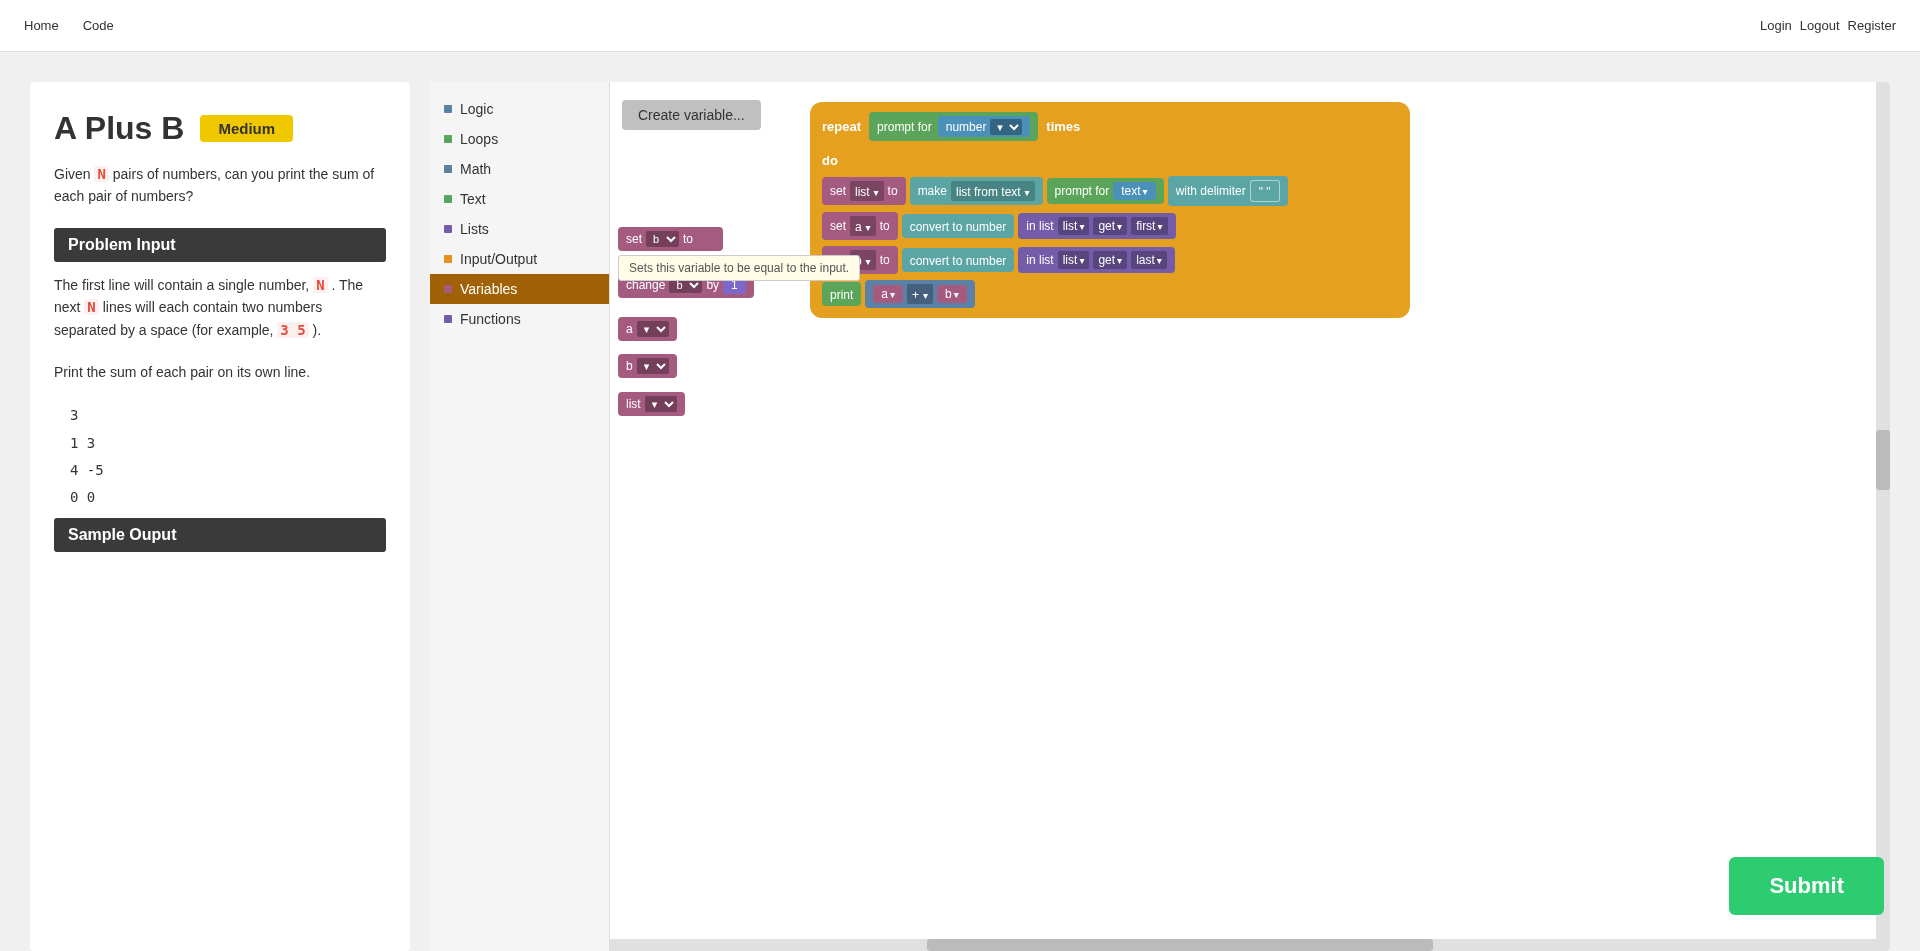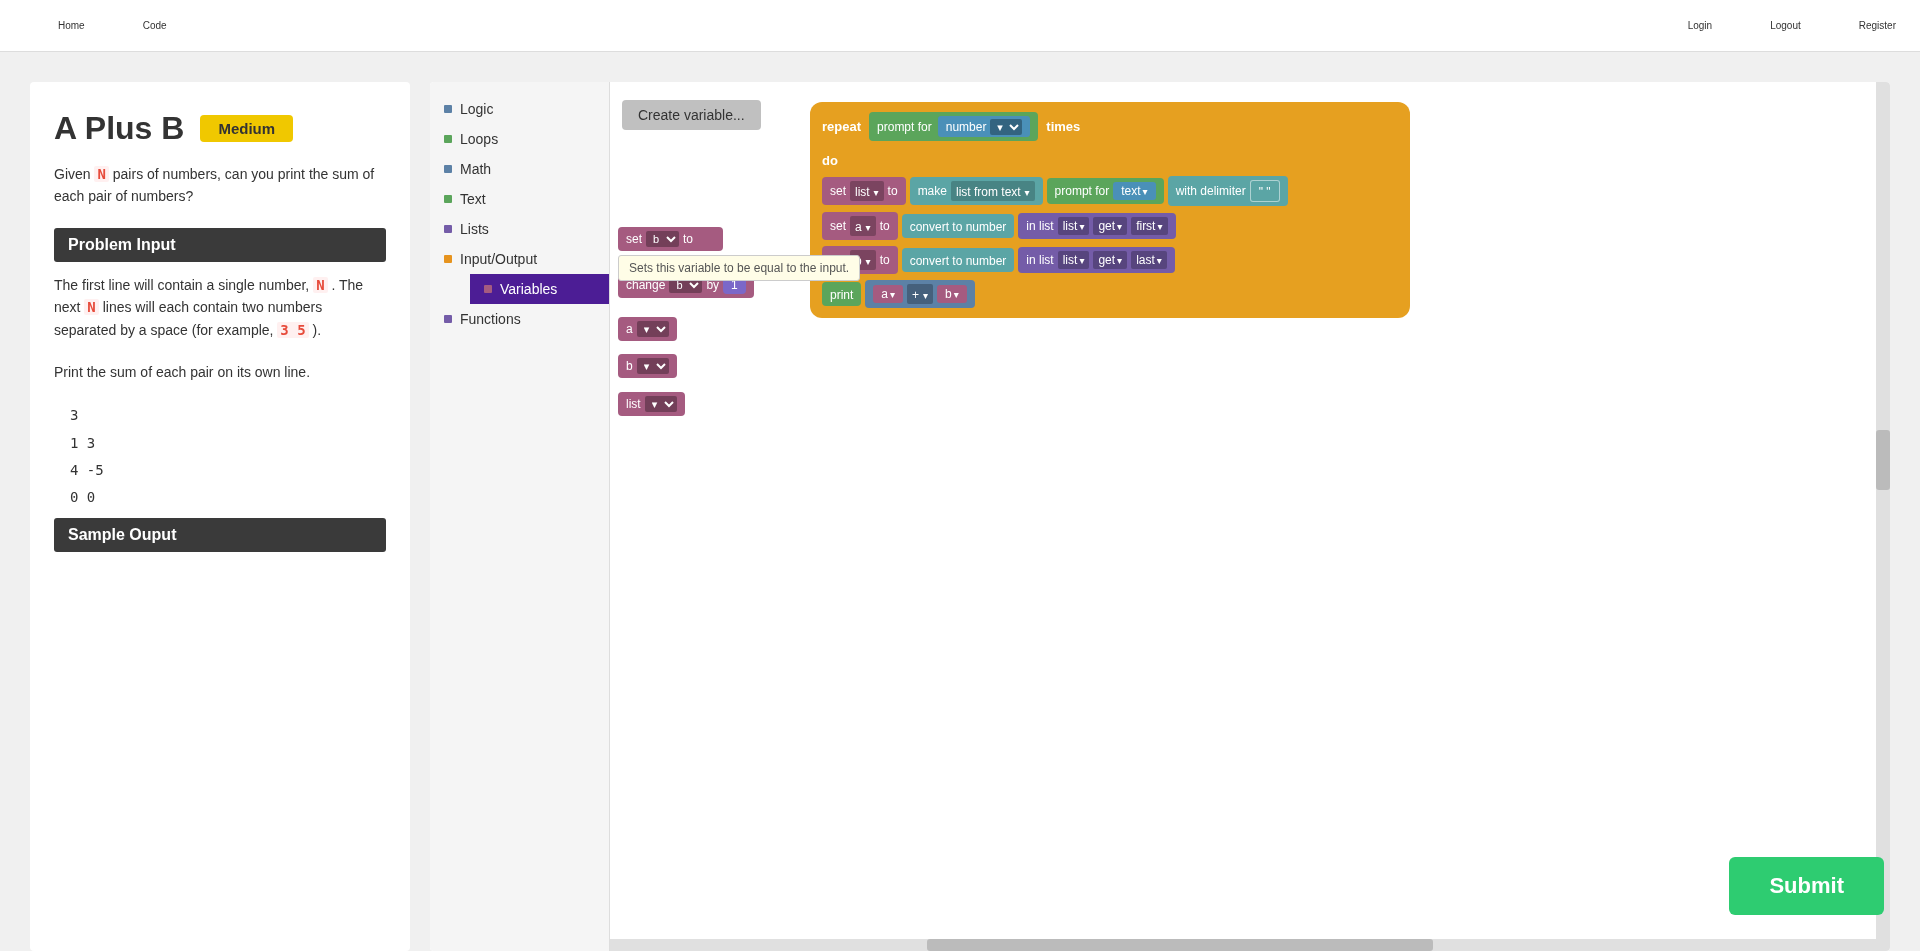--- a/index.html
+++ b/index.html
@@ -1,21 +1,21 @@
 <!DOCTYPE html>
 <html><head>
   <meta charset="utf-8">
   <style>
     * { box-sizing: border-box; margin: 0; padding: 0; }
     body { font-family: Arial, sans-serif; background: #f0f0f0; font-size: 14px; color: #333; }
 
     
     nav { background: #fff; border-bottom: 1px solid #ddd; padding: 0 24px; height: 52px; display: flex; align-items: center; gap: 24px; }
-    nav .nav-right { margin-left: auto; display: flex; gap: 24px; }
-    nav a { text-decoration: none; color: #333; font-size: 10px; cursor: pointer; margin-left: 34px; }
+    nav .nav-right { margin-left: auto; display: flex; gap: 8px; }
+    nav a { text-decoration: none; color: #333; font-size: 13px; cursor: pointer; }
 
     
     .main-container { display: flex; padding: 30px 30px 0 30px; gap: 20px; min-height: calc(100vh - 52px); }
 
     
     .left-panel { background: #fff; border-radius: 4px; padding: 28px 24px; width: 380px; flex-shrink: 0; }
     .problem-title { font-size: 32px; font-weight: bold; display: flex; align-items: center; gap: 16px; margin-bottom: 16px; }
     .difficulty-badge { background: #f0c800; color: #333; font-size: 15px; font-weight: bold; padding: 5px 18px; border-radius: 4px; }
     .problem-description { font-size: 14px; line-height: 1.6; margin-bottom: 20px; }
     .highlight-n { color: #e74c3c; font-weight: bold; font-family: monospace; background: #fff0f0; padding: 0 3px; border-radius: 2px; }
@@ -27,21 +27,21 @@
 
     
     .right-panel { flex: 1; display: flex; flex-direction: column; gap: 0; min-width: 0; }
 
     
     .blockly-container { display: flex; background: #fff; border-radius: 4px; overflow: hidden; flex: 1; position: relative; }
 
     
     .toolbox { width: 180px; flex-shrink: 0; background: #f5f5f5; border-right: 1px solid #ddd; padding: 12px 0; }
     .toolbox-item { display: flex; align-items: center; padding: 7px 14px; cursor: pointer; font-size: 14px; gap: 8px; }
-    .toolbox-item.active { background: #4c1d95; color: #fff; margin-left: 40px; }
+    .toolbox-item.active { background: #a16207; color: #fff; }
     .toolbox-dot { width: 8px; height: 8px; border-radius: 1px; flex-shrink: 0; }
     .dot-logic { background: #5c81a6; }
     .dot-loops { background: #5ba55b; }
     .dot-math { background: #5c81a6; }
     .dot-text { background: #5ba55b; }
     .dot-lists { background: #745ca8; }
     .dot-inputoutput { background: #e6931e; }
     .dot-variables { background: #a55b80; }
     .dot-functions { background: #745ca8; }
 

